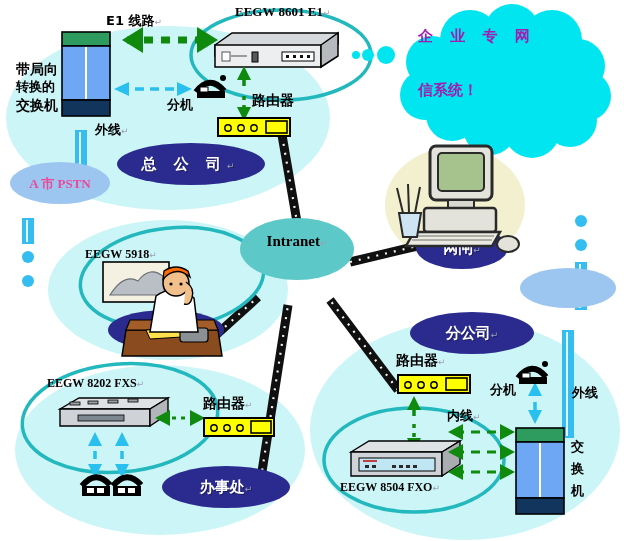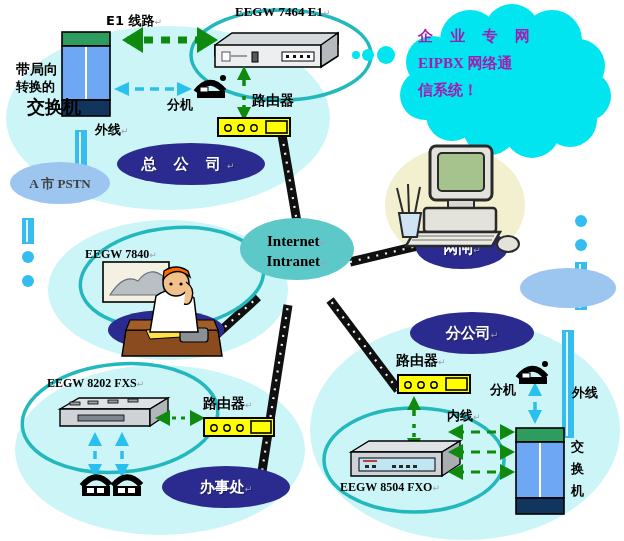--- a/index.html
+++ b/index.html
@@ -39,21 +39,21 @@
   }
   .ell-text{
     position:absolute;
     color:#ffffff;
     font-family:"DejaVu Sans","Liberation Sans",sans-serif;
     font-weight:bold;
     white-space:nowrap;
     text-align:center;
     text-shadow:1px 1px 0 rgba(0,0,0,.35);
   }
-  .ell-text.dark{color:#404040;text-shadow:none;}
+  .ell-text.dark{color:#ec4899;text-shadow:none;}
   .cloud-text{
     position:absolute;
     color:#a21caf;
     font-weight:bold;
     white-space:nowrap;
     line-height:1.55;
   }
   .cloud-cn{font-family:"DejaVu Sans","Liberation Sans",sans-serif;}
   .node-text{
     position:absolute;
@@ -144,52 +144,51 @@
       <circle cx="452" cy="115" r="26"></circle>
       <circle cx="425" cy="95" r="25"></circle>
       <rect x="425" y="50" width="165" height="76" rx="22"></rect>
       <circle cx="386" cy="55" r="9"></circle>
       <circle cx="368" cy="55" r="6"></circle>
       <circle cx="356" cy="55" r="4"></circle>
     </g>
   </svg>
 
   <div class="cloud-text cloud-cn" style="left:418px;top:25px;font-size:15px;letter-spacing:6px;">企 业 专 网</div>
-  <div class="cloud-text" style="left:418px;top:52px;font-size:15px;font-family:'Liberation Serif',serif;">EIPBX 网络通</div>
   <div class="cloud-text cloud-cn" style="left:418px;top:79px;font-size:15px;">信系统！</div>
 
   <svg class="layer" viewBox="0 0 624 541">
     <rect x="62" y="32" width="48" height="14" fill="#2e9c5e" stroke="#000" stroke-width="1.6"></rect>
     <rect x="62" y="46" width="48" height="54" fill="#6ea8f5" stroke="#000" stroke-width="1.6"></rect>
     <line x1="86" y1="47" x2="86" y2="99" stroke="#ffffff" stroke-width="2"></line>
     <rect x="62" y="100" width="48" height="16" fill="#12355e" stroke="#000" stroke-width="1.6"></rect>
   </svg>
 
   <div class="lbl lbl-cn" style="left:16px;top:62px;font-size:14px;">带局向</div>
   <div class="lbl lbl-cn" style="left:16px;top:80px;font-size:13px;">转换的</div>
-  <div class="lbl lbl-cn" style="left:16px;top:98px;font-size:18px;margin-left:11px;">交换机</div>
+  <div class="lbl lbl-cn" style="left:16px;top:98px;font-size:14px;">交换机</div>
 
   <svg class="layer" viewBox="0 0 624 541">
     <polygon points="215,45 232,33 338,33 338,44 321,56 215,56" fill="#d6d9dc" stroke="#000" stroke-width="1.5"></polygon>
     <rect x="215" y="45" width="106" height="22" fill="#eceef0" stroke="#000" stroke-width="1.5"></rect>
     <polygon points="321,45 338,33 338,56 321,67" fill="#b6babe" stroke="#000" stroke-width="1.5"></polygon>
     <rect x="222" y="52" width="8" height="9" fill="#ffffff" stroke="#555" stroke-width="1"></rect>
     <line x1="231" y1="56" x2="247" y2="56" stroke="#777" stroke-width="1.4"></line>
     <rect x="252" y="52" width="6" height="10" fill="#55585c" stroke="#000" stroke-width="1"></rect>
     <rect x="282" y="52" width="32" height="9" fill="#ffffff" stroke="#000" stroke-width="1"></rect>
     <g fill="#111">
         <rect x="286" y="55" width="3" height="3"></rect>
         <rect x="293" y="55" width="3" height="3"></rect>
         <rect x="300" y="55" width="3" height="3"></rect>
         <rect x="307" y="55" width="3" height="3"></rect>
       </g>
   </svg>
 
   <div class="lbl lbl-en" style="left:235px;top:5px;font-size:13px;">
-    <span>EEGW 7464 E1</span><span class="pilcrow">↵</span>
+    <span>EEGW 8601 E1</span><span class="pilcrow">↵</span>
   </div>
 
   <svg class="layer" viewBox="0 0 624 541">
     <g stroke="#0f8a0f" stroke-width="7" stroke-dasharray="9 8" fill="none">
       <line x1="127" y1="40" x2="203" y2="40"></line>
     </g>
     <polygon points="122,40 143,27 143,53" fill="#0f8a0f"></polygon>
     <polygon points="218,40 197,27 197,53" fill="#0f8a0f"></polygon>
   </svg>
   <div class="lbl lbl-cn" style="left:106px;top:14px;font-size:13px;">
@@ -252,21 +251,20 @@
     <span>网闸</span><span class="pilcrow">↵</span>
   </div>
   <div class="ell-text" style="left:176px;top:478px;width:100px;font-size:15px;">
     <span>办事处</span><span class="pilcrow">↵</span>
   </div>
   <div class="ell-text" style="left:422px;top:324px;width:100px;font-size:15px;">
     <span>分公司</span><span class="pilcrow">↵</span>
   </div>
 
   <div class="node-text" style="left:247px;top:231px;width:100px;font-size:15px;">
-    <div><span>Internet</span><span class="pilcrow">↵</span></div>
     <div><span>Intranet</span><span class="pilcrow">↵</span></div>
   </div>
 
   <svg class="layer" viewBox="0 0 624 541">
 
     <rect x="103" y="262" width="66" height="40" fill="#f4f0e2" stroke="#000" stroke-width="1.6"></rect>
     <path d="M110 295 q14 -22 28 -14 q12 -16 26 -4 l0 18 z" fill="#b9bfc4" stroke="#6a6f74" stroke-width="1.2"></path>
 
     <polygon points="126,330 218,330 222,356 122,356" fill="#8a4b1e" stroke="#000" stroke-width="1.5"></polygon>
     <polygon points="126,330 218,330 214,320 130,320" fill="#a35d28" stroke="#000" stroke-width="1.2"></polygon>
@@ -276,21 +274,21 @@
     <rect x="180" y="328" width="28" height="14" rx="3" fill="#8a9094" stroke="#000" stroke-width="1.2"></rect>
 
     <path d="M156 296 q20 -14 38 2 l4 34 -48 0 z" fill="#ffffff" stroke="#000" stroke-width="1.5"></path>
     <circle cx="176" cy="283" r="13" fill="#f2c08a" stroke="#000" stroke-width="1.5"></circle>
     <path d="M163 279 q13 -14 27 -2 l-2 -6 q-12 -8 -24 0 z" fill="#ff6a00" stroke="#000" stroke-width="1.3"></path>
     <path d="M186 282 q9 6 6 16 q-2 8 -8 6" fill="#f2c08a" stroke="#000" stroke-width="1.4"></path>
     <circle cx="171" cy="284" r="1.6" fill="#000"></circle>
       <circle cx="181" cy="284" r="1.6" fill="#000"></circle>
   </svg>
   <div class="lbl lbl-en" style="left:85px;top:248px;font-size:12px;">
-    <span>EEGW 7840</span><span class="pilcrow">↵</span>
+    <span>EEGW 5918</span><span class="pilcrow">↵</span>
   </div>
 
   <svg class="layer" viewBox="0 0 624 541">
 
     <rect x="430" y="146" width="62" height="54" rx="6" fill="#e3e3db" stroke="#2a2a2a" stroke-width="3"></rect>
     <rect x="438" y="153" width="46" height="38" rx="4" fill="#a6c38d" stroke="#2a2a2a" stroke-width="2"></rect>
 
     <rect x="448" y="200" width="26" height="8" fill="#d8d8d0" stroke="#2a2a2a" stroke-width="2"></rect>
     <rect x="424" y="208" width="72" height="24" rx="3" fill="#e3e3db" stroke="#2a2a2a" stroke-width="2.5"></rect>
 

